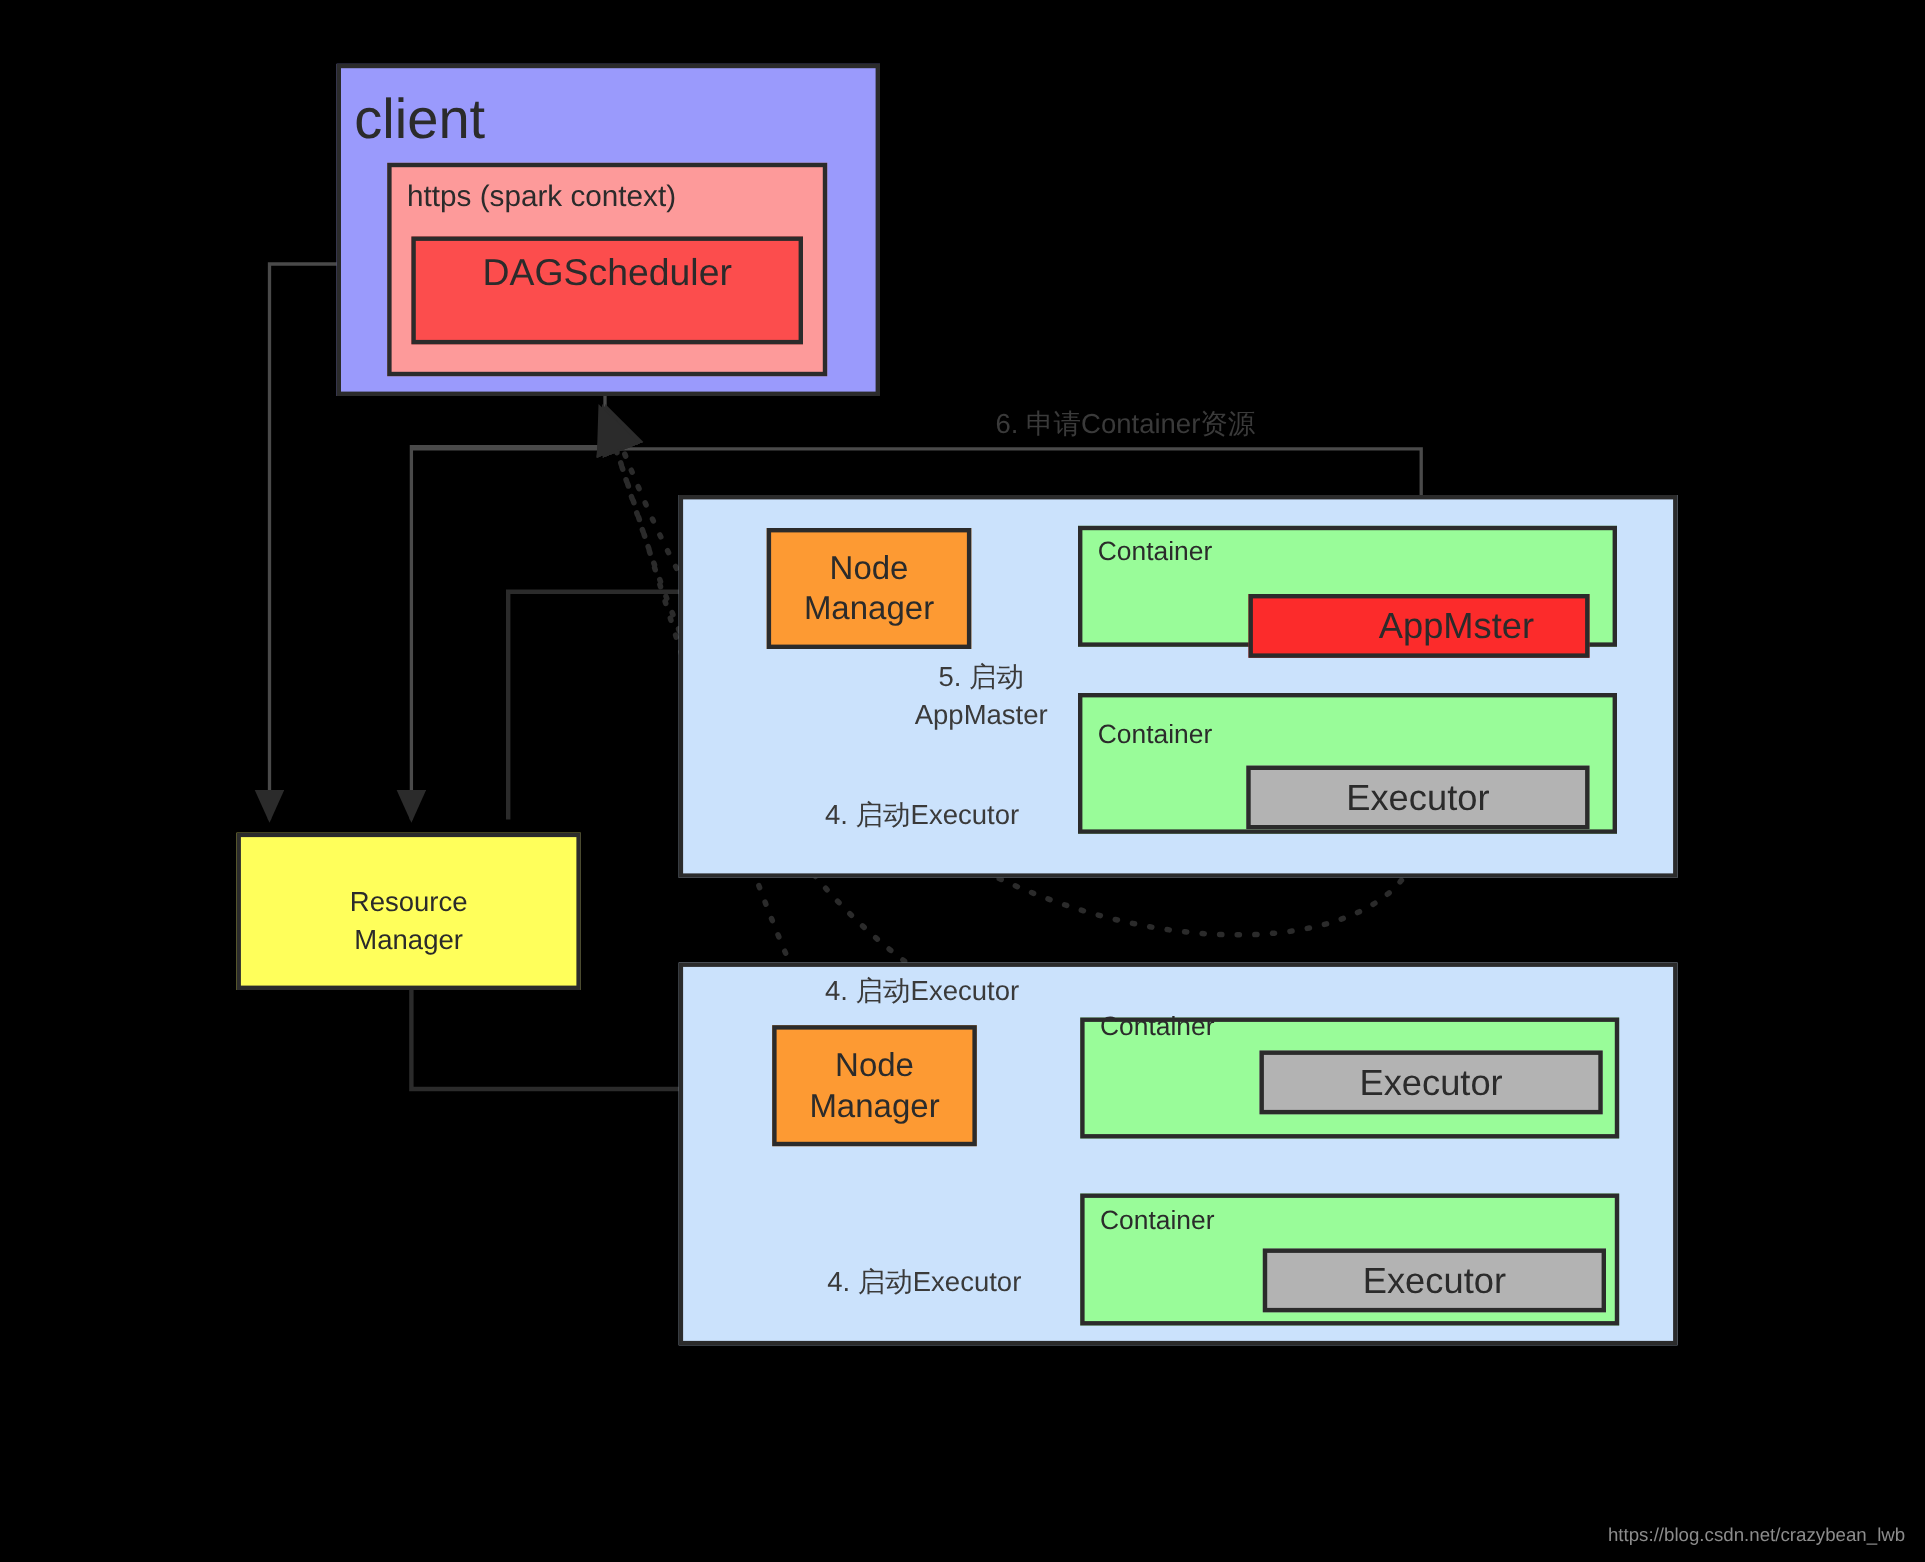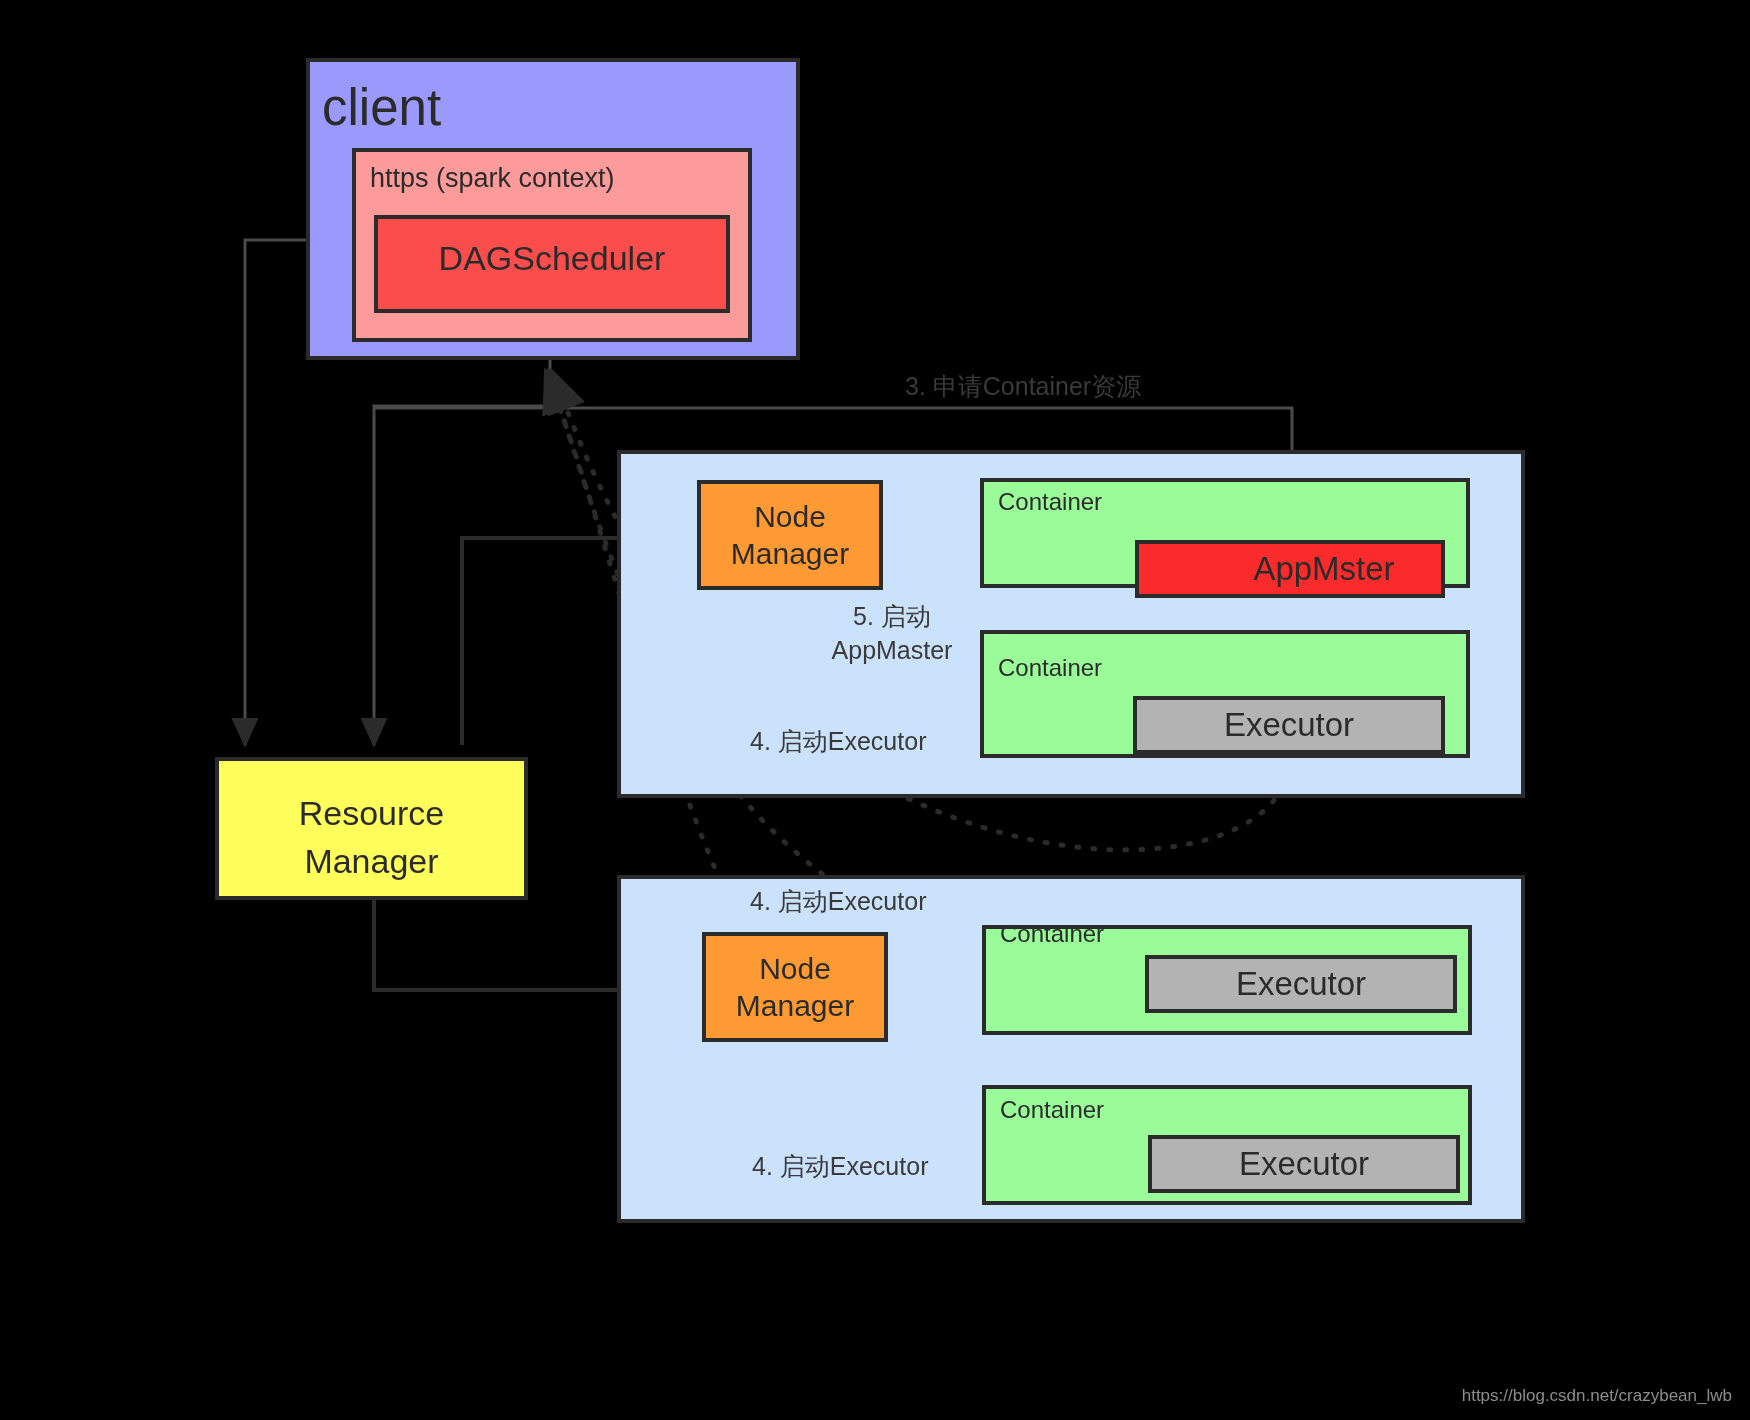--- a/index.html
+++ b/index.html
@@ -9,28 +9,28 @@
   .box{position:absolute;box-sizing:border-box;border:4px solid #2b2b2b;}
   .lbl{position:absolute;color:#2b2b2b;white-space:nowrap;}
   svg.layer{position:absolute;left:0;top:0;width:1750px;height:1420px;pointer-events:none;}
 
   
   #client{left:306px;top:58px;width:494px;height:302px;background:#9a9afc;}
   #client-title{left:322px;top:78px;font-size:51px;}
   #driver{left:352px;top:148px;width:400px;height:194px;background:#fd9a9a;}
   #driver-title{left:370px;top:163px;font-size:27px;}
   #dag{left:374px;top:215px;width:356px;height:98px;background:#fc4d4d;}
-  #dag-title{left:374px;top:209px;width:356px;height:98px;display:flex;
+  #dag-title{left:374px;top:199px;width:356px;height:98px;display:flex;
              align-items:center;justify-content:center;font-size:34px;}
 
   
   #rm{left:215px;top:757px;width:313px;height:143px;background:#ffff5b;}
   #rm-title{left:215px;top:757px;width:313px;height:161px;display:flex;
             flex-direction:column;align-items:center;justify-content:center;
-            font-size:34px;line-height:1.4;text-align:center;}
+            font-size:25px;line-height:1.4;text-align:center;}
 
   
   #panel1{left:617px;top:450px;width:908px;height:348px;background:#cbe2fc;border-width:4px;}
   #panel2{left:617px;top:875px;width:908px;height:348px;background:#cbe2fc;border-width:4px;}
 
   
   #nm1{left:697px;top:480px;width:186px;height:110px;background:#fd9a33;}
   #nm1-t{left:697px;top:480px;width:186px;height:110px;display:flex;flex-direction:column;
          align-items:center;justify-content:center;font-size:30px;line-height:1.25;}
   #nm2{left:702px;top:932px;width:186px;height:110px;background:#fd9a33;}
@@ -158,21 +158,21 @@
   <div class="ctr-t" id="c3-t">Container</div>
   <div class="box exec" id="e2"></div>
   <div class="exec-t" id="e2-t">Executor</div>
 
   <div class="box ctr" id="c4"></div>
   <div class="ctr-t" id="c4-t">Container</div>
   <div class="box exec" id="e3"></div>
   <div class="exec-t" id="e3-t">Executor</div>
 
 
-  <div class="step" id="step3">3. 申请Container资源</div>
+  <div class="step" id="step3">6. 申请Container资源</div>
 
   <div class="step center" id="step2">
     <div>5. 启动</div>
     <div>AppMaster</div>
   </div>
 
   <div class="step" id="step4a">4. 启动Executor</div>
   <div class="step" id="step4b">4. 启动Executor</div>
   <div class="step" id="step4c">4. 启动Executor</div>
 

